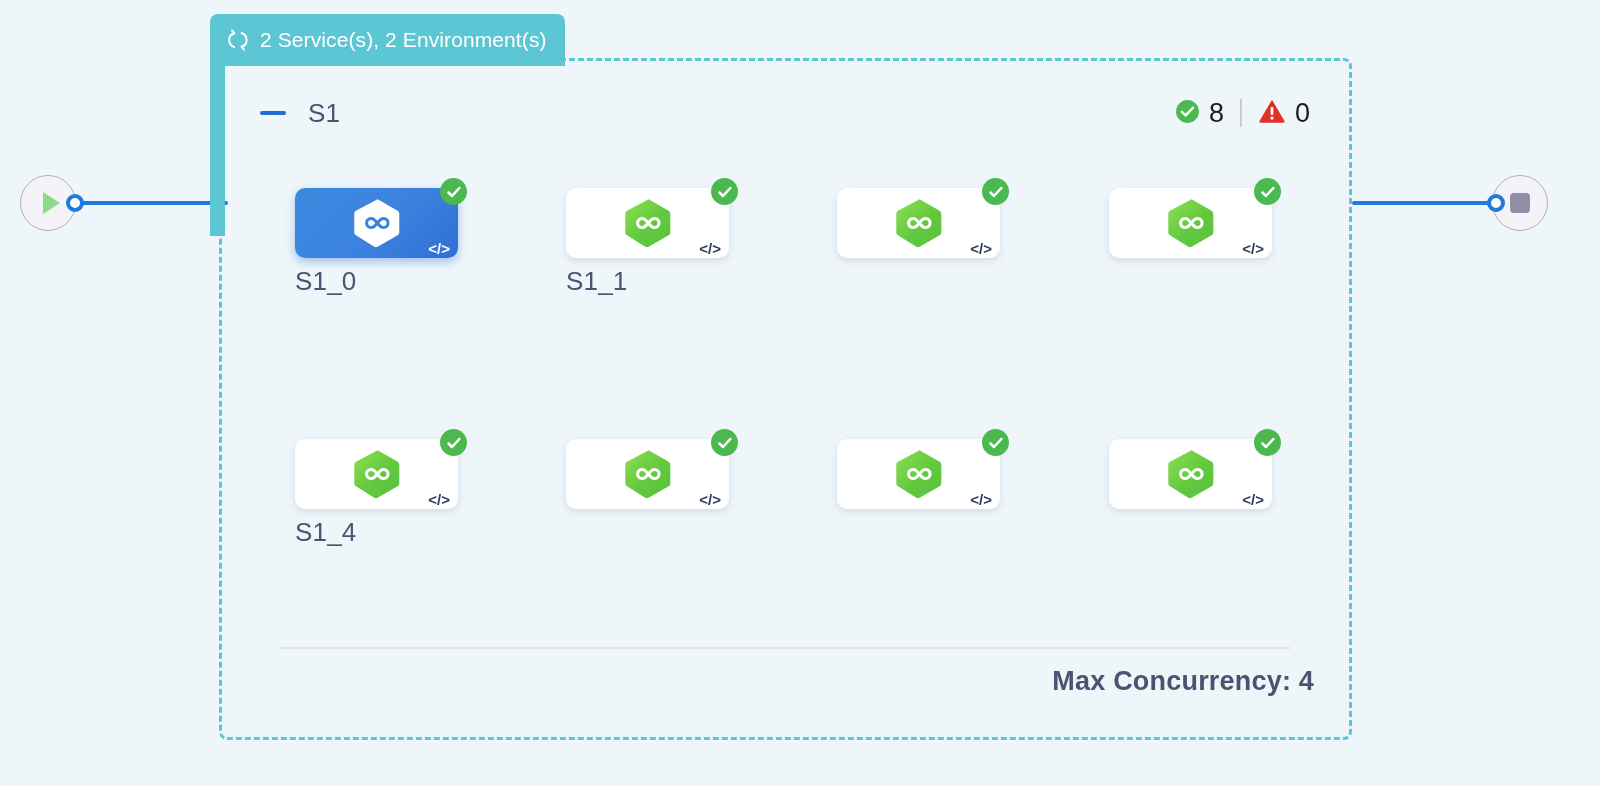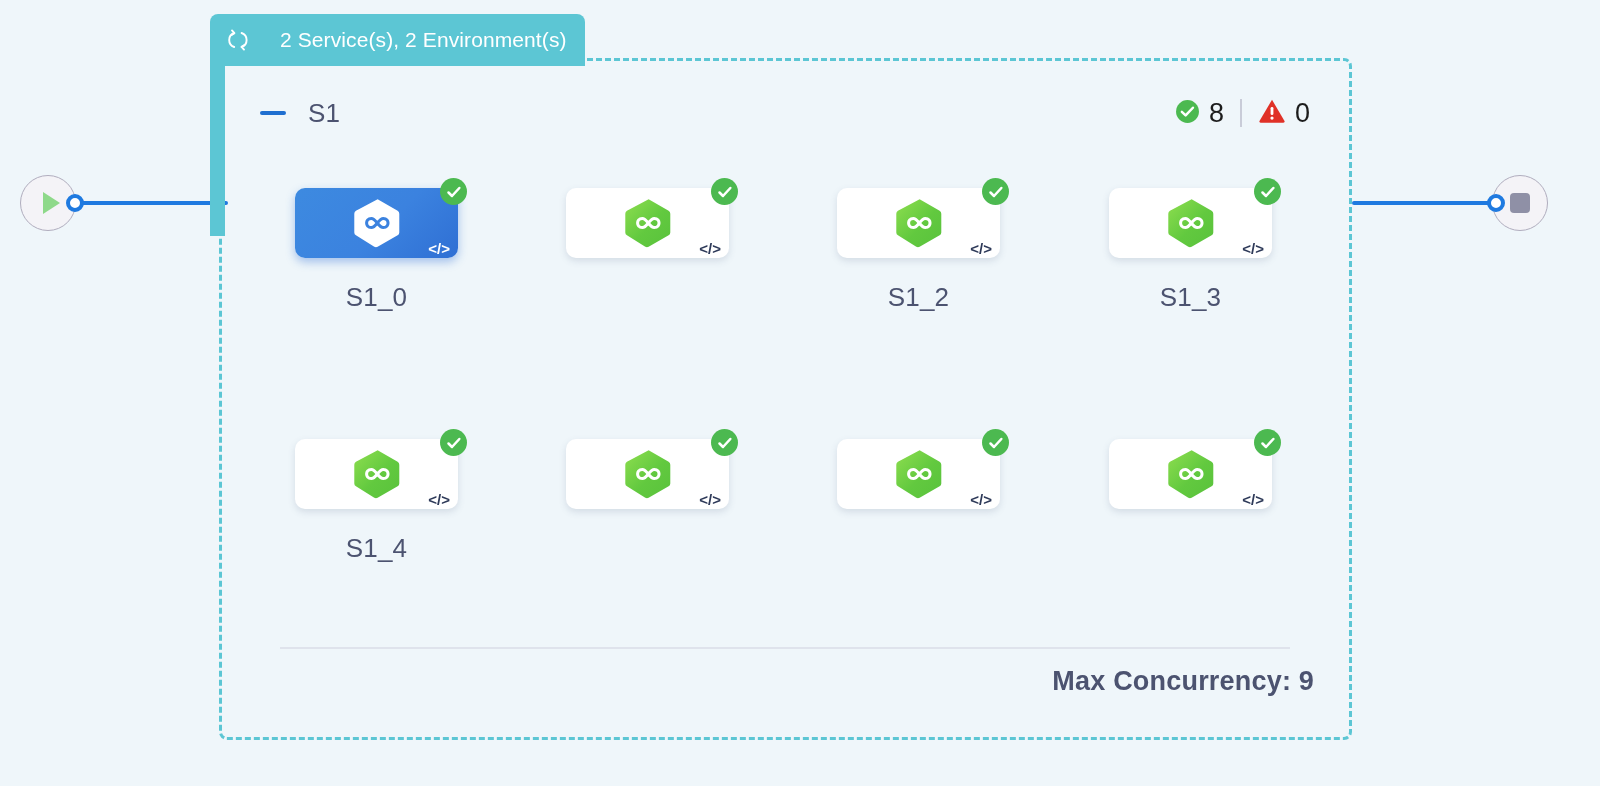--- a/index.html
+++ b/index.html
@@ -83,21 +83,20 @@
     background: #5cc6d4;
     border-radius: 8px 8px 0 0;
     display: flex;
     align-items: center;
     padding: 0 18px 0 16px;
     box-sizing: border-box;
     color: #ffffff;
     font-size: 21px;
     letter-spacing: .1px;
     z-index: 6;
-    gap: 20px;
   }
   #group-tab .tab-icon {
     display: inline-flex;
     margin-right: 10px;
   }
   
   #group-spine {
     position: absolute;
     left: 210px;
     top: 62px;
@@ -204,22 +203,22 @@
     right: 8px;
     bottom: 2px;
     font-size: 15px;
     font-weight: bold;
     color: #2e3a59;
     font-family: "Liberation Sans", sans-serif;
     line-height: 1;
   }
   .node-card.selected .code-glyph { color: #ffffff; }
   .node-label {
-    margin-top: 24px;
-    text-align: center;
+    margin-top: 8px;
+    text-align: left;
     font-size: 26px;
     color: #4c5370;
     letter-spacing: .2px;
   }
 
   
   #group-divider {
     position: absolute;
     left: 280px;
     top: 647px;
@@ -360,20 +359,21 @@
     </g>
   </svg>
           </span>
           <span class="badge">
             <svg width="20" height="20" viewBox="0 0 24 24">
             <polyline points="5.4,12.6 9.6,16.8 18.4,7.2" fill="none" stroke="#ffffff" stroke-width="3" stroke-linecap="round" stroke-linejoin="round"></polyline>
           </svg>
           </span>
           <span class="code-glyph">&lt;/&gt;</span>
         </div>
+        <div class="node-label">S1_1</div>
       </div>
       <div class="node" style="left: 837px; top: 188px;">
         <div class="node-card">
           <span>
   <svg class="hex-icon" viewBox="0 0 44 48">
     <defs>
       <linearGradient id="gradGreen" x1="0" y1="0" x2="1" y2="1">
         <stop offset="0%" stop-color="#8ede4f"></stop>
         <stop offset="55%" stop-color="#62c93f"></stop>
         <stop offset="100%" stop-color="#59c23c"></stop>
@@ -392,21 +392,20 @@
     </g>
   </svg>
           </span>
           <span class="badge">
             <svg width="20" height="20" viewBox="0 0 24 24">
             <polyline points="5.4,12.6 9.6,16.8 18.4,7.2" fill="none" stroke="#ffffff" stroke-width="3" stroke-linecap="round" stroke-linejoin="round"></polyline>
           </svg>
           </span>
           <span class="code-glyph">&lt;/&gt;</span>
         </div>
-        <div class="node-label">S1_2</div>
       </div>
       <div class="node" style="left: 1109px; top: 188px;">
         <div class="node-card">
           <span>
   <svg class="hex-icon" viewBox="0 0 44 48">
     <defs>
       <linearGradient id="gradGreen" x1="0" y1="0" x2="1" y2="1">
         <stop offset="0%" stop-color="#8ede4f"></stop>
         <stop offset="55%" stop-color="#62c93f"></stop>
         <stop offset="100%" stop-color="#59c23c"></stop>
@@ -425,21 +424,20 @@
     </g>
   </svg>
           </span>
           <span class="badge">
             <svg width="20" height="20" viewBox="0 0 24 24">
             <polyline points="5.4,12.6 9.6,16.8 18.4,7.2" fill="none" stroke="#ffffff" stroke-width="3" stroke-linecap="round" stroke-linejoin="round"></polyline>
           </svg>
           </span>
           <span class="code-glyph">&lt;/&gt;</span>
         </div>
-        <div class="node-label">S1_3</div>
       </div>
       <div class="node" style="left: 295px; top: 439px;">
         <div class="node-card">
           <span>
   <svg class="hex-icon" viewBox="0 0 44 48">
     <defs>
       <linearGradient id="gradGreen" x1="0" y1="0" x2="1" y2="1">
         <stop offset="0%" stop-color="#8ede4f"></stop>
         <stop offset="55%" stop-color="#62c93f"></stop>
         <stop offset="100%" stop-color="#59c23c"></stop>
@@ -559,15 +557,15 @@
             <svg width="20" height="20" viewBox="0 0 24 24">
             <polyline points="5.4,12.6 9.6,16.8 18.4,7.2" fill="none" stroke="#ffffff" stroke-width="3" stroke-linecap="round" stroke-linejoin="round"></polyline>
           </svg>
           </span>
           <span class="code-glyph">&lt;/&gt;</span>
         </div>
       </div>
     </div>
 
   <div id="group-divider"></div>
-  <div id="max-concurrency">Max Concurrency: 9</div>
+  <div id="max-concurrency">Max Concurrency: 4</div>
 
 </div>
 
 </body></html>

